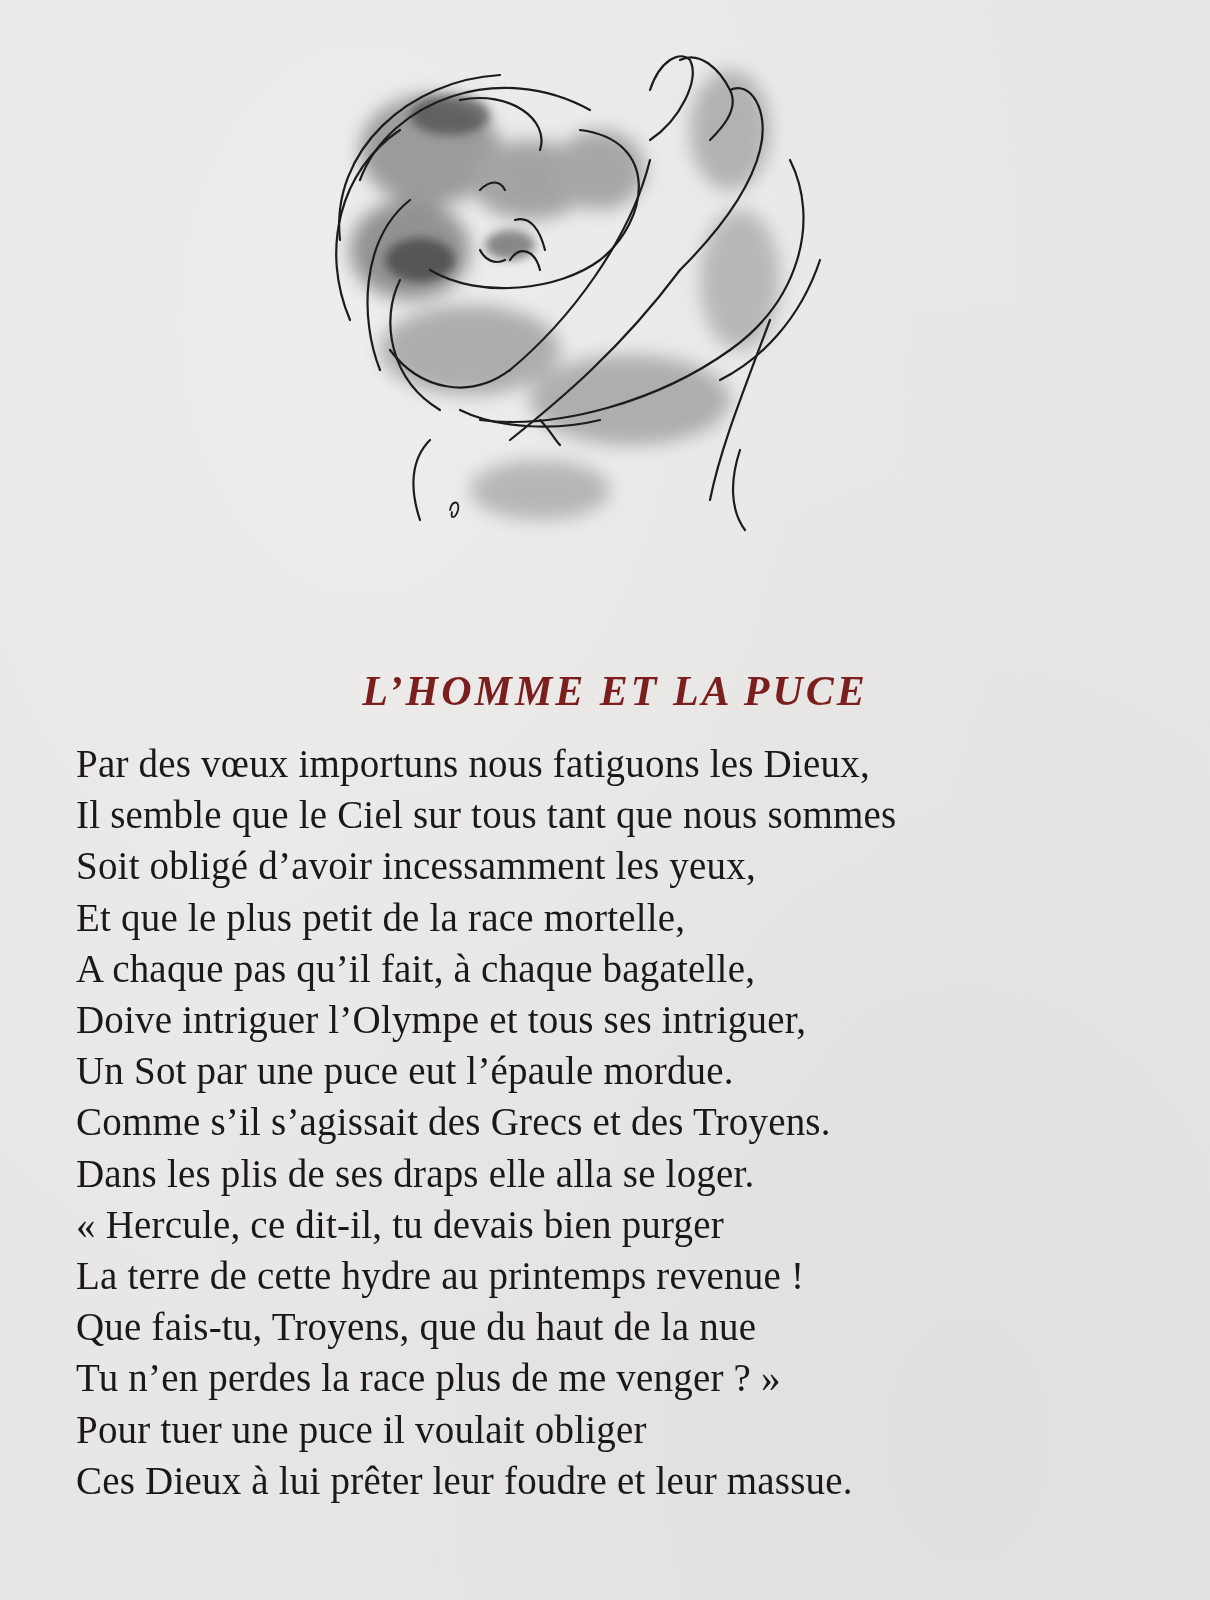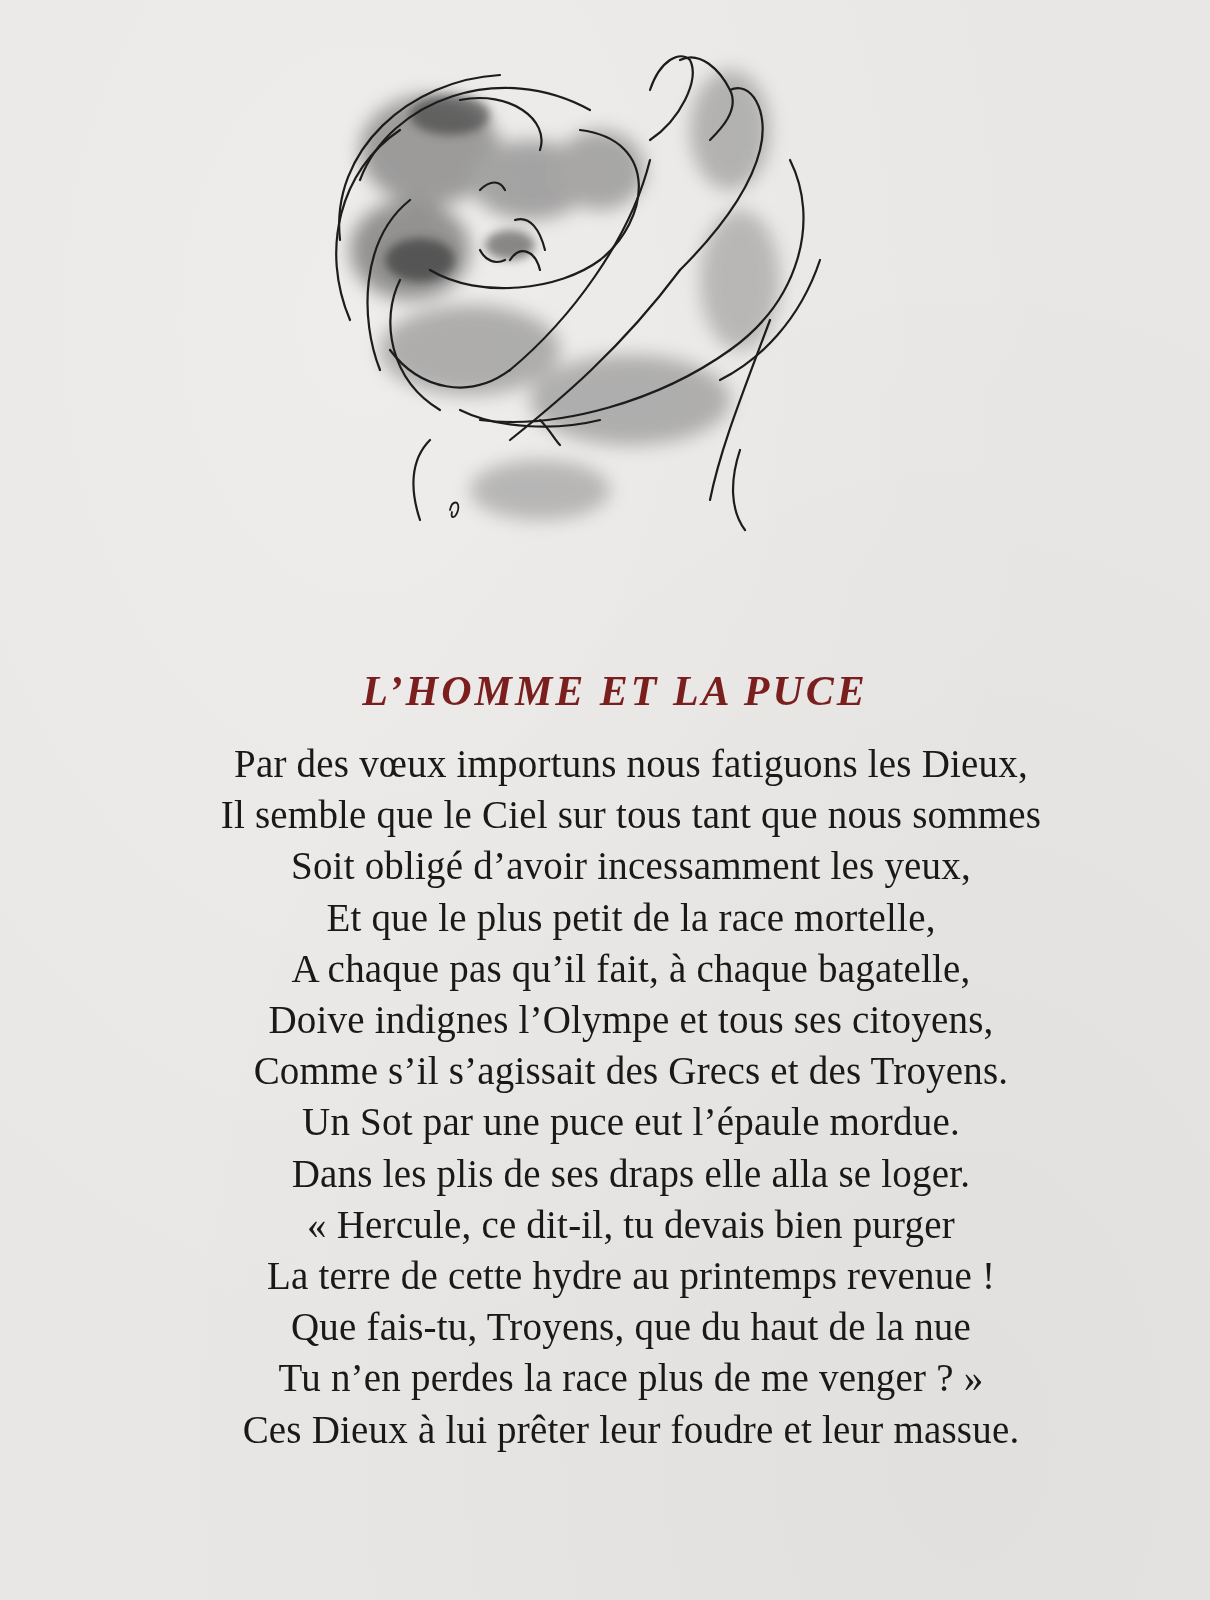--- a/index.html
+++ b/index.html
@@ -57,21 +57,20 @@
       width: 1110px;
     }
     .verse {
       display: block;
       font-family: "Liberation Serif", "DejaVu Serif", serif;
       font-size: 39px;
       line-height: 51.2px;
       white-space: nowrap;
       color: #1a1818;
       letter-spacing: 0.2px;
-      text-align: center;
     }
   </style>
 </head>
 <body>
 
 <div class="page">
 
   <div class="illustration">
     <svg viewBox="0 0 540 520" xmlns="http://www.w3.org/2000/svg">
       <defs>
@@ -135,24 +134,25 @@
   </div>
 
   <h1 class="title">L’HOMME ET LA PUCE</h1>
 
   <div class="poem">
     <span class="verse">Par des vœux importuns nous fatiguons les Dieux,</span>
     <span class="verse">Il semble que le Ciel sur tous tant que nous sommes</span>
     <span class="verse">Soit obligé d’avoir incessamment les yeux,</span>
     <span class="verse">Et que le plus petit de la race mortelle,</span>
     <span class="verse">A chaque pas qu’il fait, à chaque bagatelle,</span>
-    <span class="verse">Doive indignes l’Olympe et tous ses citoyens,</span>
+    <span class="verse">Doive intriguer l’Olympe et tous ses intriguer,</span>
+    <span class="verse">Un Sot par une puce eut l’épaule mordue.</span>
     <span class="verse">Comme s’il s’agissait des Grecs et des Troyens.</span>
-    <span class="verse">Un Sot par une puce eut l’épaule mordue.</span>
     <span class="verse">Dans les plis de ses draps elle alla se loger.</span>
     <span class="verse">« Hercule, ce dit-il, tu devais bien purger</span>
     <span class="verse">La terre de cette hydre au printemps revenue !</span>
     <span class="verse">Que fais-tu, Troyens, que du haut de la nue</span>
     <span class="verse">Tu n’en perdes la race plus de me venger ? »</span>
+    <span class="verse">Pour tuer une puce il voulait obliger</span>
     <span class="verse">Ces Dieux à lui prêter leur foudre et leur massue.</span>
   </div>
 
 </div>
 
 </body></html>

